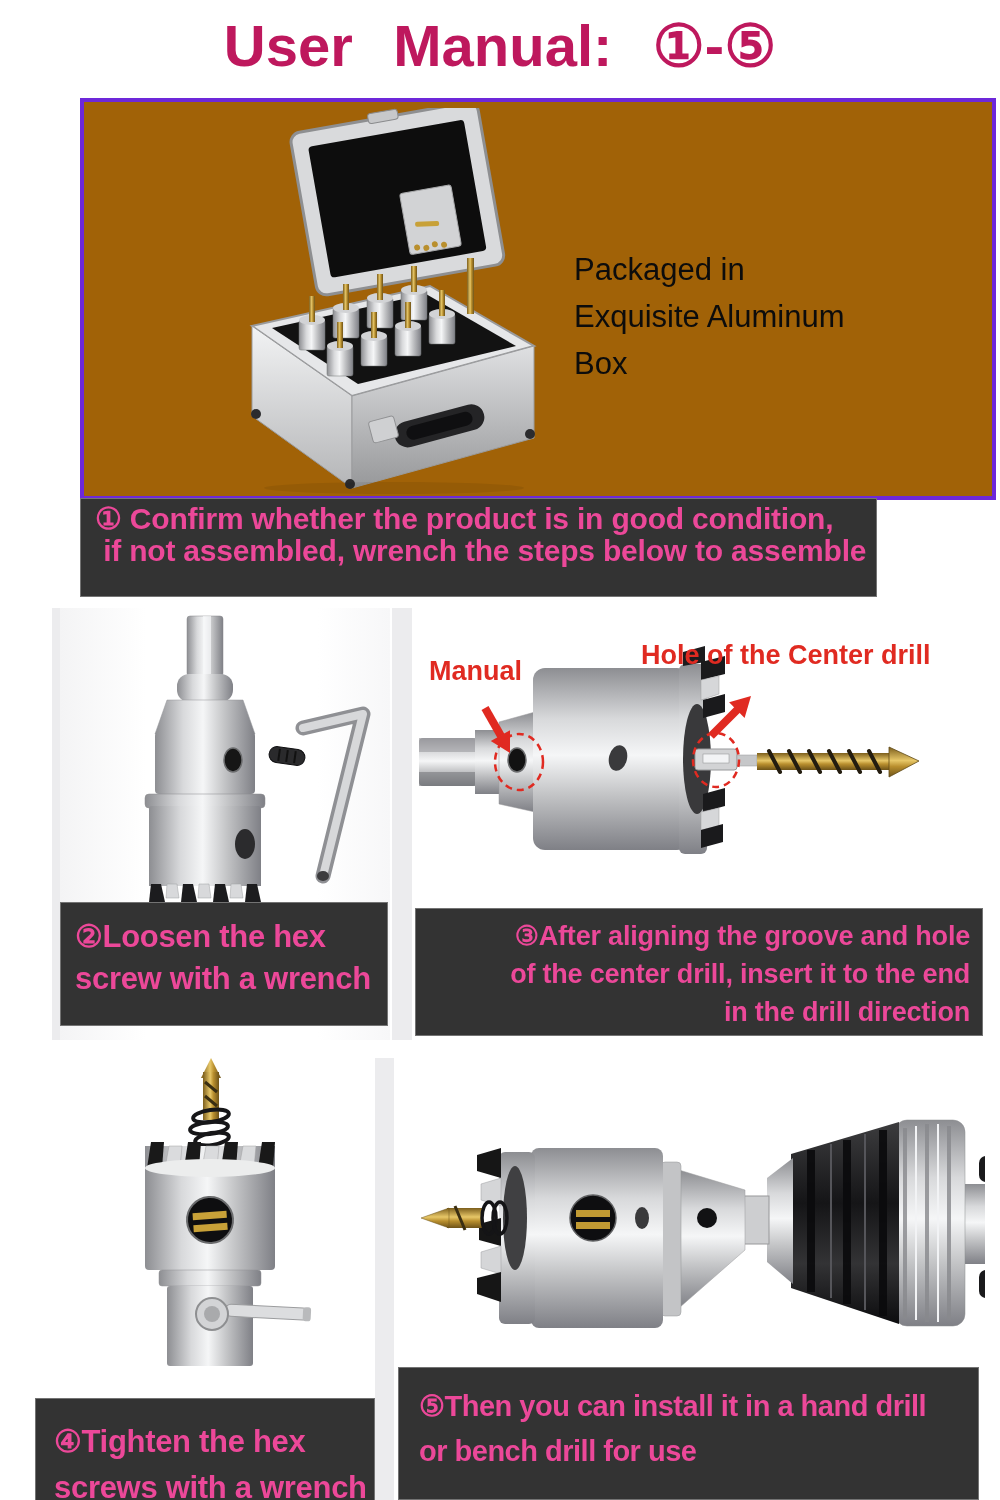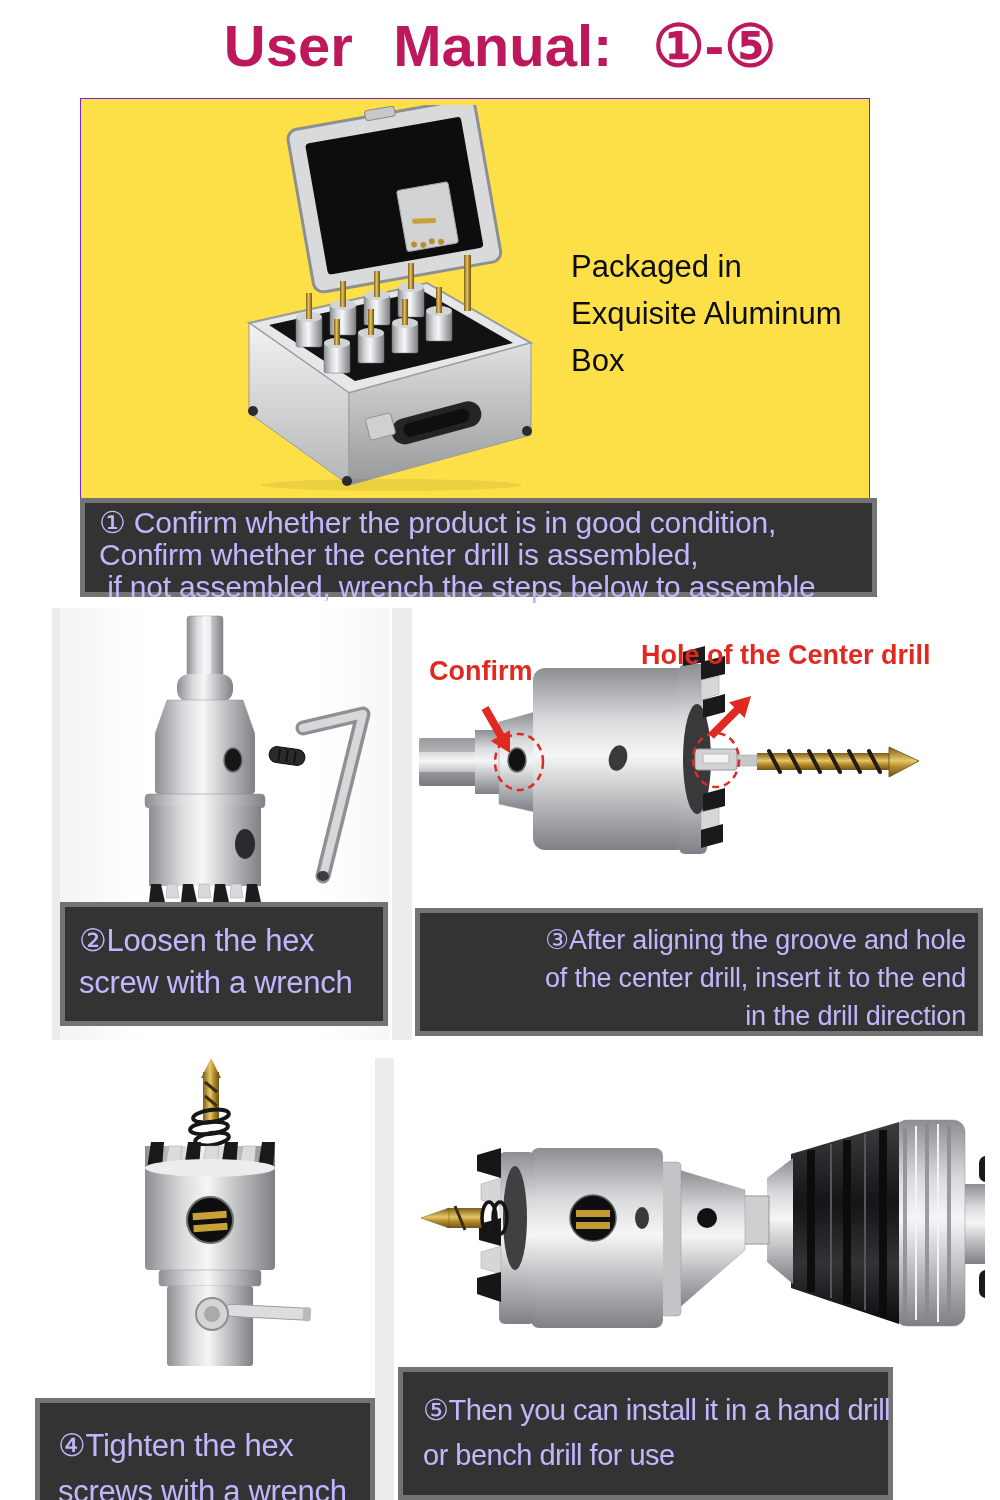--- a/index.html
+++ b/index.html
@@ -1,39 +1,39 @@
 <!DOCTYPE html>
 <html><head>
 <meta charset="utf-8">
 <style>
   html,body{margin:0;padding:0;background:#ffffff;}
   .page{position:relative;width:1000px;height:1500px;background:#ffffff;overflow:hidden;
         font-family:"Liberation Sans", sans-serif;}
   .abs{position:absolute;}
   .title{top:12px;left:0;width:1000px;text-align:center;font-size:58px;font-weight:bold;
          color:#be185d;word-spacing:0.42em;letter-spacing:0;}
-  .top-panel{left:80px;top:98px;width:790px;height:402px;background:#fde047;
-             border:1px solid #6d28d9;box-sizing:border-box;}
+  .top-panel{left:80px;top:98px;width:916px;height:402px;background:#a16207;
+             border:4px solid #6d28d9;box-sizing:border-box;}
   .caption{left:490px;top:144px;color:#0c0c0c;font-size:31px;line-height:47px;}
-  .dark-box{background:#333333;border:5px solid #737373;box-sizing:border-box;color:#c4b5fd;font-weight:normal;}
+  .dark-box{background:#333333;border:1px solid #737373;box-sizing:border-box;color:#ec4899;font-weight:bold;}
   .pre{white-space:pre;}
   .s1{left:80px;top:498px;width:797px;height:99px;font-size:30px;line-height:32px;
       letter-spacing:-0.2px;padding:4px 14px;}
   .panel{background:linear-gradient(90deg,#f4f4f5,#ffffff 26%,#ffffff 78%,#f7f7f8);}
   .mid-left{left:60px;top:608px;width:330px;height:432px;}
   .mid-right{left:413px;top:608px;width:577px;height:432px;background:#ffffff;}
   .s2{left:0;top:294px;width:328px;height:124px;font-size:31px;line-height:42px;
       padding:13px 14px;letter-spacing:-0.3px;}
   .s3{left:2px;top:300px;width:568px;height:128px;font-size:27px;line-height:38px;
       padding:8px 12px;letter-spacing:-0.2px;text-align:right;}
   .bot-left{left:35px;top:1058px;width:340px;height:442px;background:#ffffff;}
   .bot-right{left:395px;top:1058px;width:590px;height:442px;background:#ffffff;}
   .s4{left:0;top:304px;width:340px;height:138px;font-size:31px;line-height:46px;
       padding:20px 18px;letter-spacing:-0.3px;margin-top:36px;}
-  .s5{left:3px;top:309px;width:495px;height:133px;font-size:29px;line-height:45px;
+  .s5{left:3px;top:309px;width:581px;height:133px;font-size:29px;line-height:45px;
       padding:16px 20px;letter-spacing:-0.5px;}
   .divider{background:#ececee;}
   .red-label{color:#e02a21;font-weight:bold;font-size:27px;white-space:pre;}
   svg{display:block;}
 </style>
 </head>
 <body>
 
 <svg width="0" height="0" style="position:absolute" aria-hidden="true">
   <defs>
@@ -160,21 +160,20 @@
     </svg>
     <div class="abs caption">
       <div class="pre">Packaged in</div>
       <div class="pre">Exquisite Aluminum</div>
       <div class="pre">Box</div>
     </div>
   </div>
 
   <div class="abs dark-box s1">
     <div class="pre">① Confirm whether the product is in good condition,</div>
-    <div class="pre">Confirm whether the center drill is assembled,</div>
     <div class="pre"> if not assembled, wrench the steps below to assemble</div>
   </div>
 
   <div class="abs divider" style="left:52px;top:608px;width:9px;height:432px"></div>
   <div class="abs divider" style="left:392px;top:608px;width:20px;height:432px"></div>
   <div class="abs divider" style="left:374px;top:1058px;width:20px;height:442px"></div>
 
   <div class="abs panel mid-left">
     <svg class="abs" style="left:5px;top:2px" width="330" height="300" viewBox="0 0 330 300">
 
@@ -258,21 +257,21 @@
         <line x1="72" y1="100" x2="88" y2="128" stroke="#e02a21" stroke-width="8"></line>
         <polygon points="97,145 77.8,132.9 97,122.3" fill="#e02a21"></polygon>
       </g>
       <g>
         <line x1="298" y1="128" x2="326" y2="100" stroke="#e02a21" stroke-width="8"></line>
         <polygon points="338,88 331.6,109.9 316.1,94.3" fill="#e02a21"></polygon>
       </g>
       <ellipse cx="106" cy="154" rx="24" ry="28" fill="none" stroke="#e02a21" stroke-width="2.5" stroke-dasharray="7 5"></ellipse>
       <ellipse cx="303" cy="152" rx="23" ry="27" fill="none" stroke="#e02a21" stroke-width="2.5" stroke-dasharray="7 5"></ellipse>
     </svg>
-    <div class="abs red-label" style="left:16px;top:48px">Confirm</div>
+    <div class="abs red-label" style="left:16px;top:48px">Manual</div>
     <div class="abs red-label" style="left:228px;top:32px">Hole of the Center drill</div>
     <div class="abs dark-box s3">
       <div class="pre">③After aligning the groove and hole</div>
       <div class="pre"> of the center drill, insert it to the end</div>
       <div class="pre">in the drill direction</div>
     </div>
   </div>
 
   <div class="abs bot-left">
     <svg class="abs" style="left:0;top:0" width="340" height="308" viewBox="0 0 340 308">

